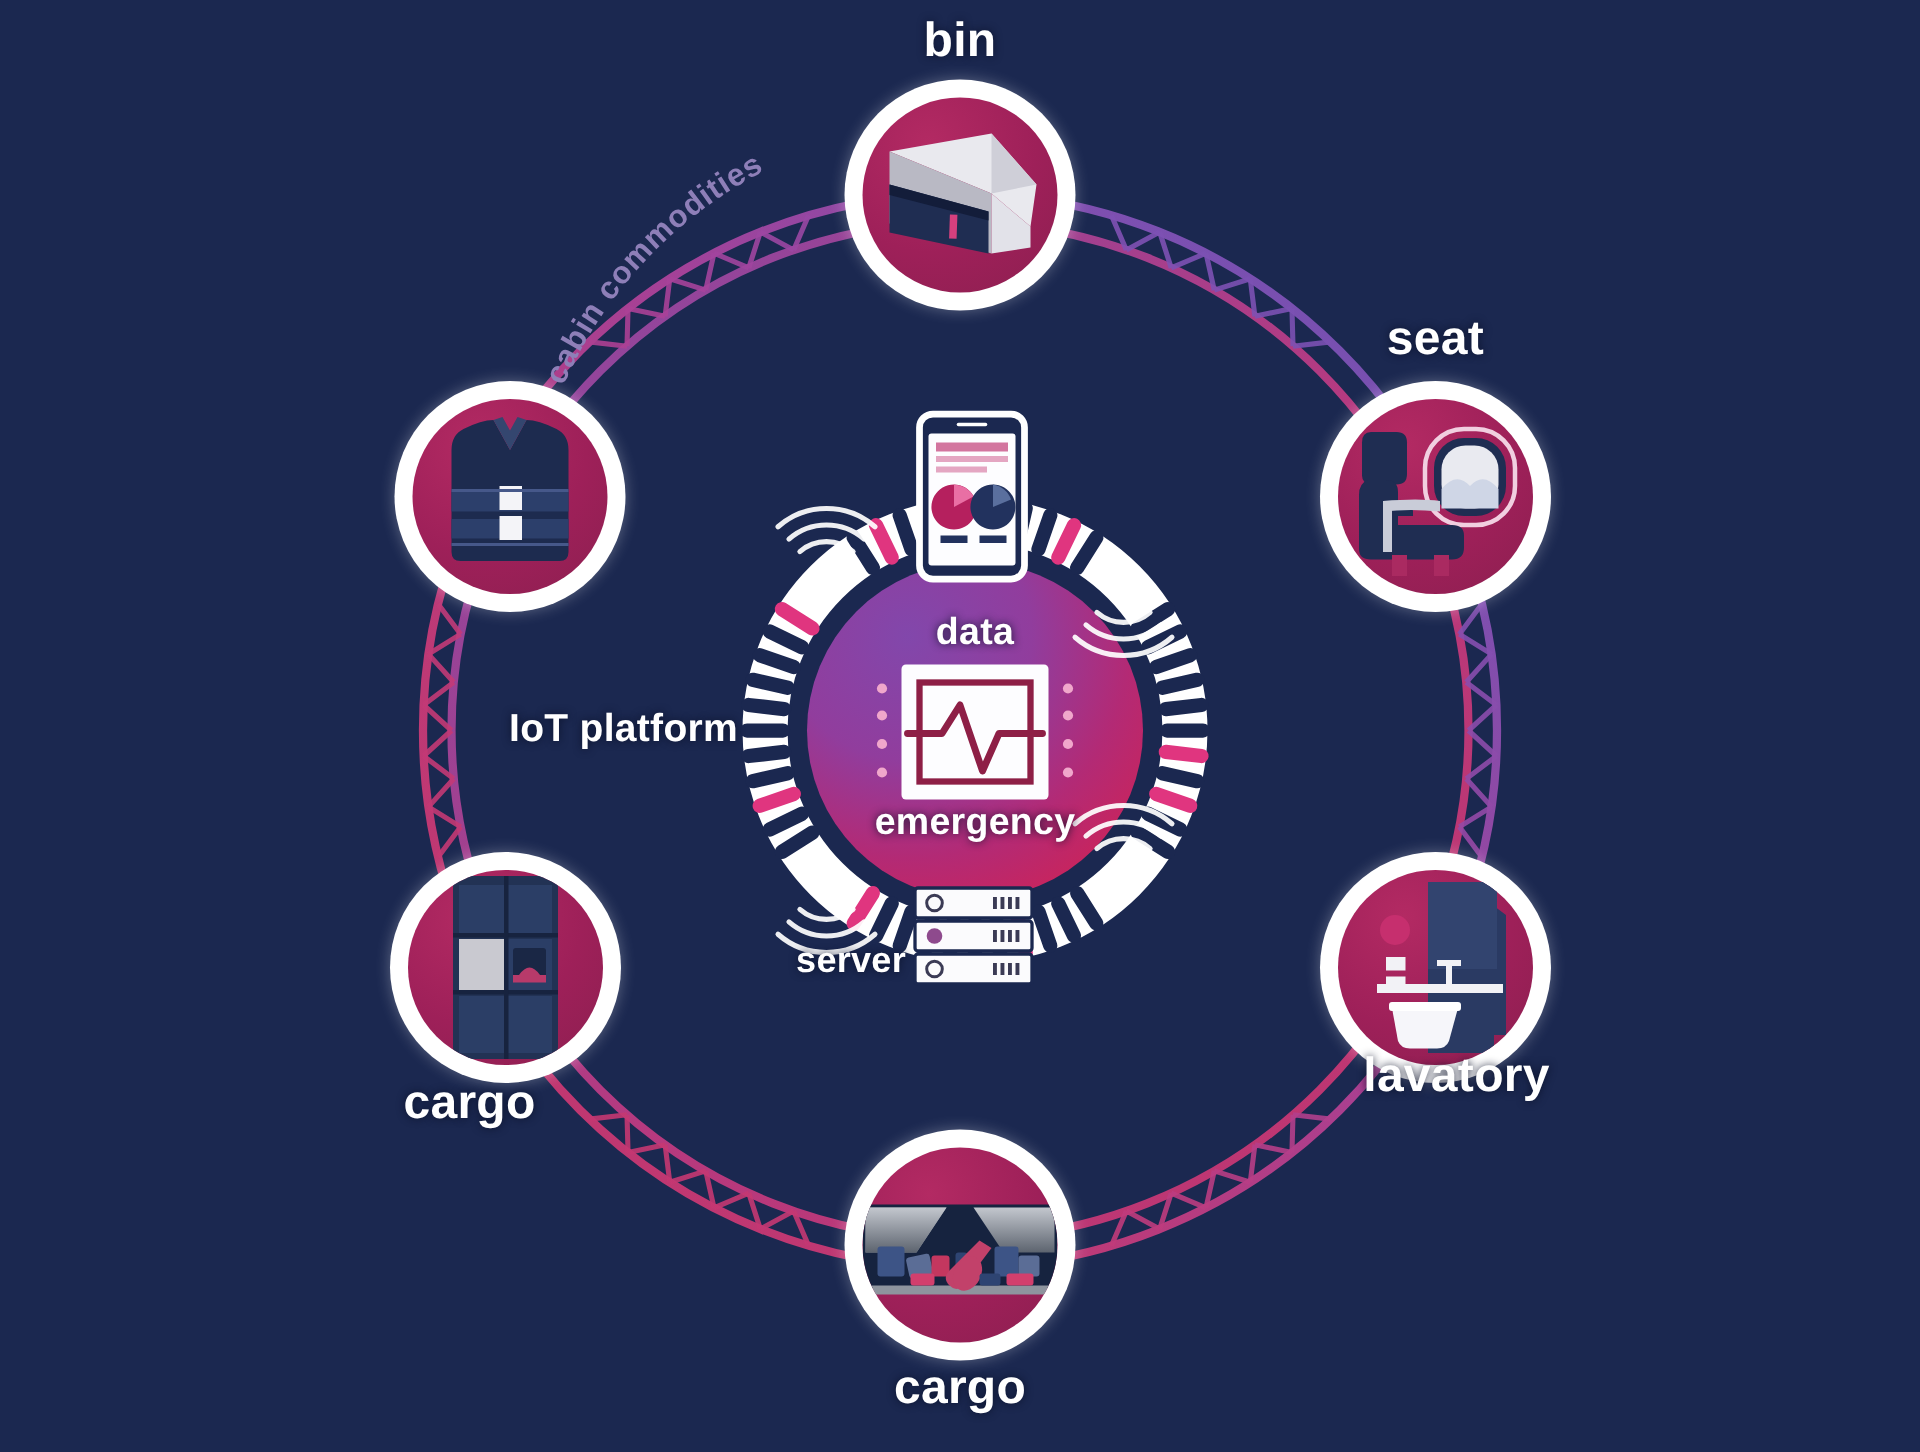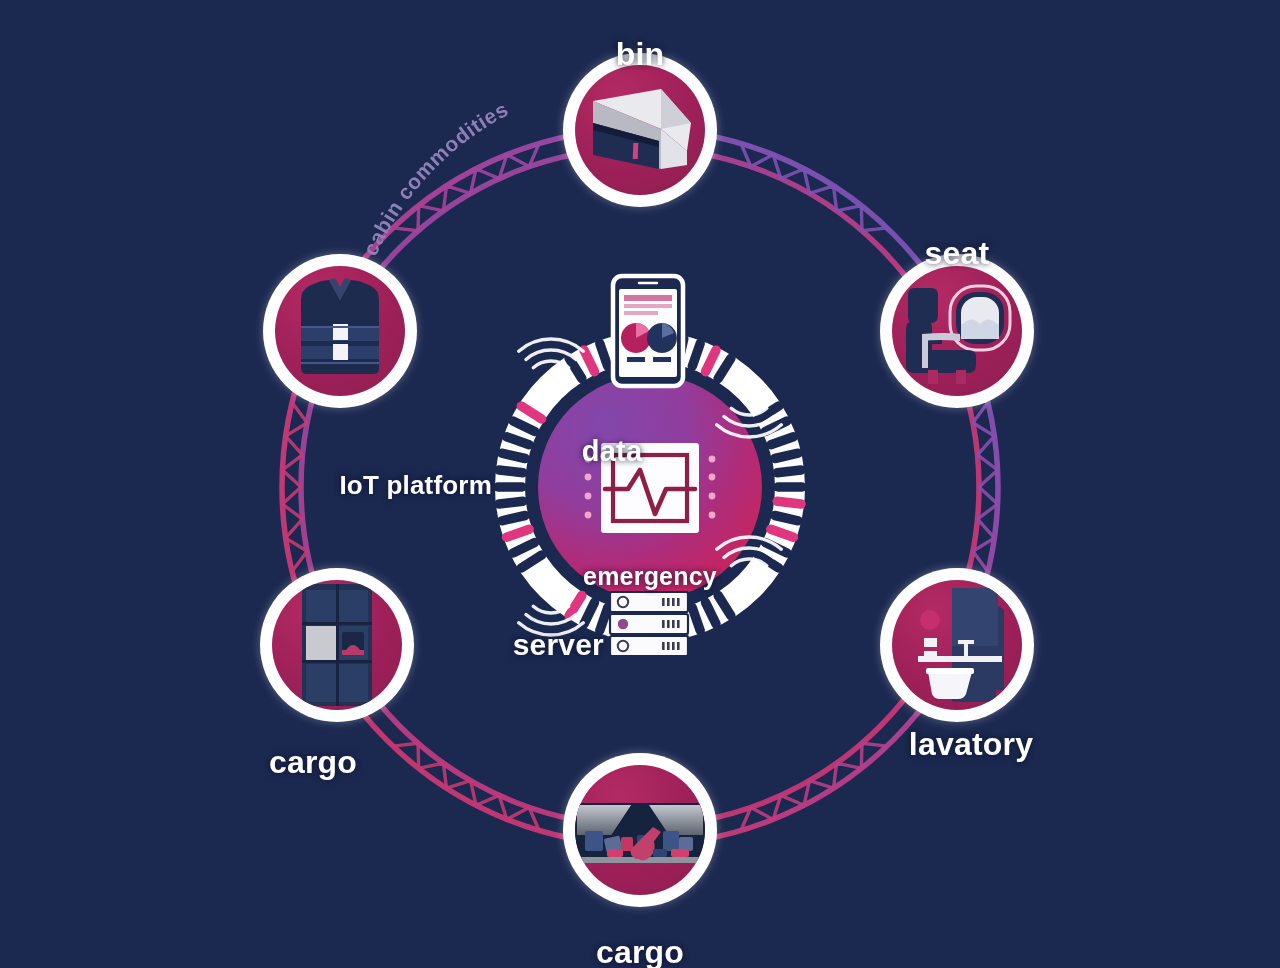--- a/index.html
+++ b/index.html
@@ -10,21 +10,21 @@
   }
   #stage{position:absolute;inset:0;}
   svg.layer{position:absolute;left:0;top:0;width:1280px;height:968px;}
 
   .lbl{
     position:absolute;color:#ffffff;font-weight:700;
     letter-spacing:.2px;line-height:1.04;white-space:pre;
     text-shadow:0 0 6px rgba(10,16,40,.85);
     font-family:"Liberation Sans", sans-serif;
   }
-  .lbl.ctr{text-align:center;transform:translateX(-50%);margin-top:28px;}
+  .lbl.ctr{text-align:center;transform:translateX(-50%);}
   .lbl.rgt{text-align:right;transform:translateX(-100%);}
 
   .node{position:absolute;border-radius:50%;}
   .node .ring{
     position:absolute;inset:0;border-radius:50%;
     background:#ffffff;
     box-shadow:0 0 10px rgba(255,255,255,.30);
   }
   .node .disc{
     position:absolute;border-radius:50%;overflow:hidden;
@@ -213,24 +213,24 @@
         <g fill="#3b3b55">
             <rect x="662" y="642" width="2.6" height="8"></rect>
             <rect x="667" y="642" width="2.6" height="8"></rect>
             <rect x="672" y="642" width="2.6" height="8"></rect>
             <rect x="677" y="642" width="2.6" height="8"></rect>
           </g>
       </g>
     </g>
   </svg>
 
-  <div class="lbl ctr" style="left:612px;top:408px;font-size:29px;">data</div>
+  <div class="lbl ctr" style="left:650px;top:408px;font-size:25px;">data</div>
   <div class="lbl ctr" style="left:650px;top:535px;font-size:25px;">emergency</div>
   <div class="lbl rgt" style="left:492px;top:472px;font-size:26px;">IoT platform</div>
-  <div class="lbl rgt" style="left:604px;top:629px;font-size:30px;">server</div>
+  <div class="lbl rgt" style="left:604px;top:629px;font-size:24px;">server</div>
 
   <div class="node" style="left:563px;top:53px;width:154px;height:154px;">
     <div class="ring"></div>
     <div class="disc" style="inset:12px;">
       <div class="art">
         <svg viewBox="0 0 130 130">
           <path d="M18,36 L86,24 L116,58 L112,86 L86,64 Z" fill="#e9e9ee"></path>
           <path d="M86,24 L116,58 L86,64 Z" fill="#cfcfd8"></path>
           <path d="M18,36 L86,64 L86,104 L18,84 Z" fill="#b9b9c4"></path>
           <path d="M18,58 L84,76 L84,104 L18,90 Z" fill="#1f2d52"></path>

